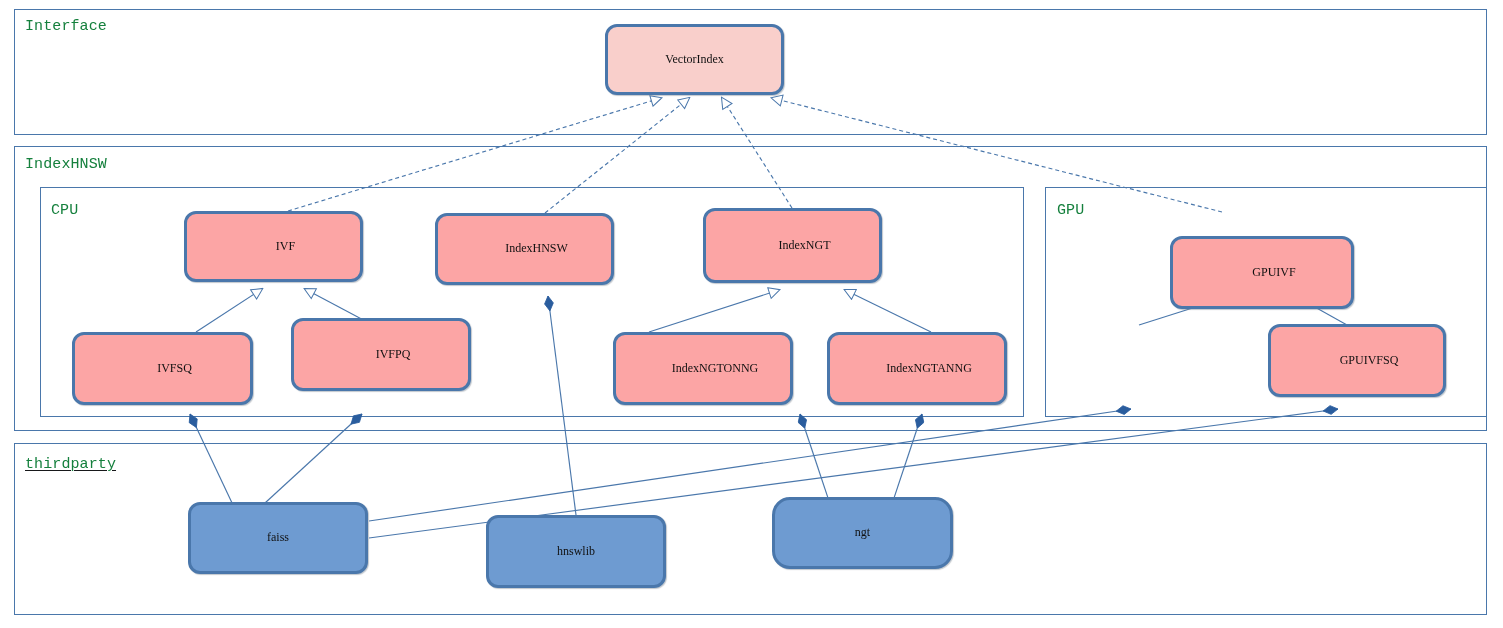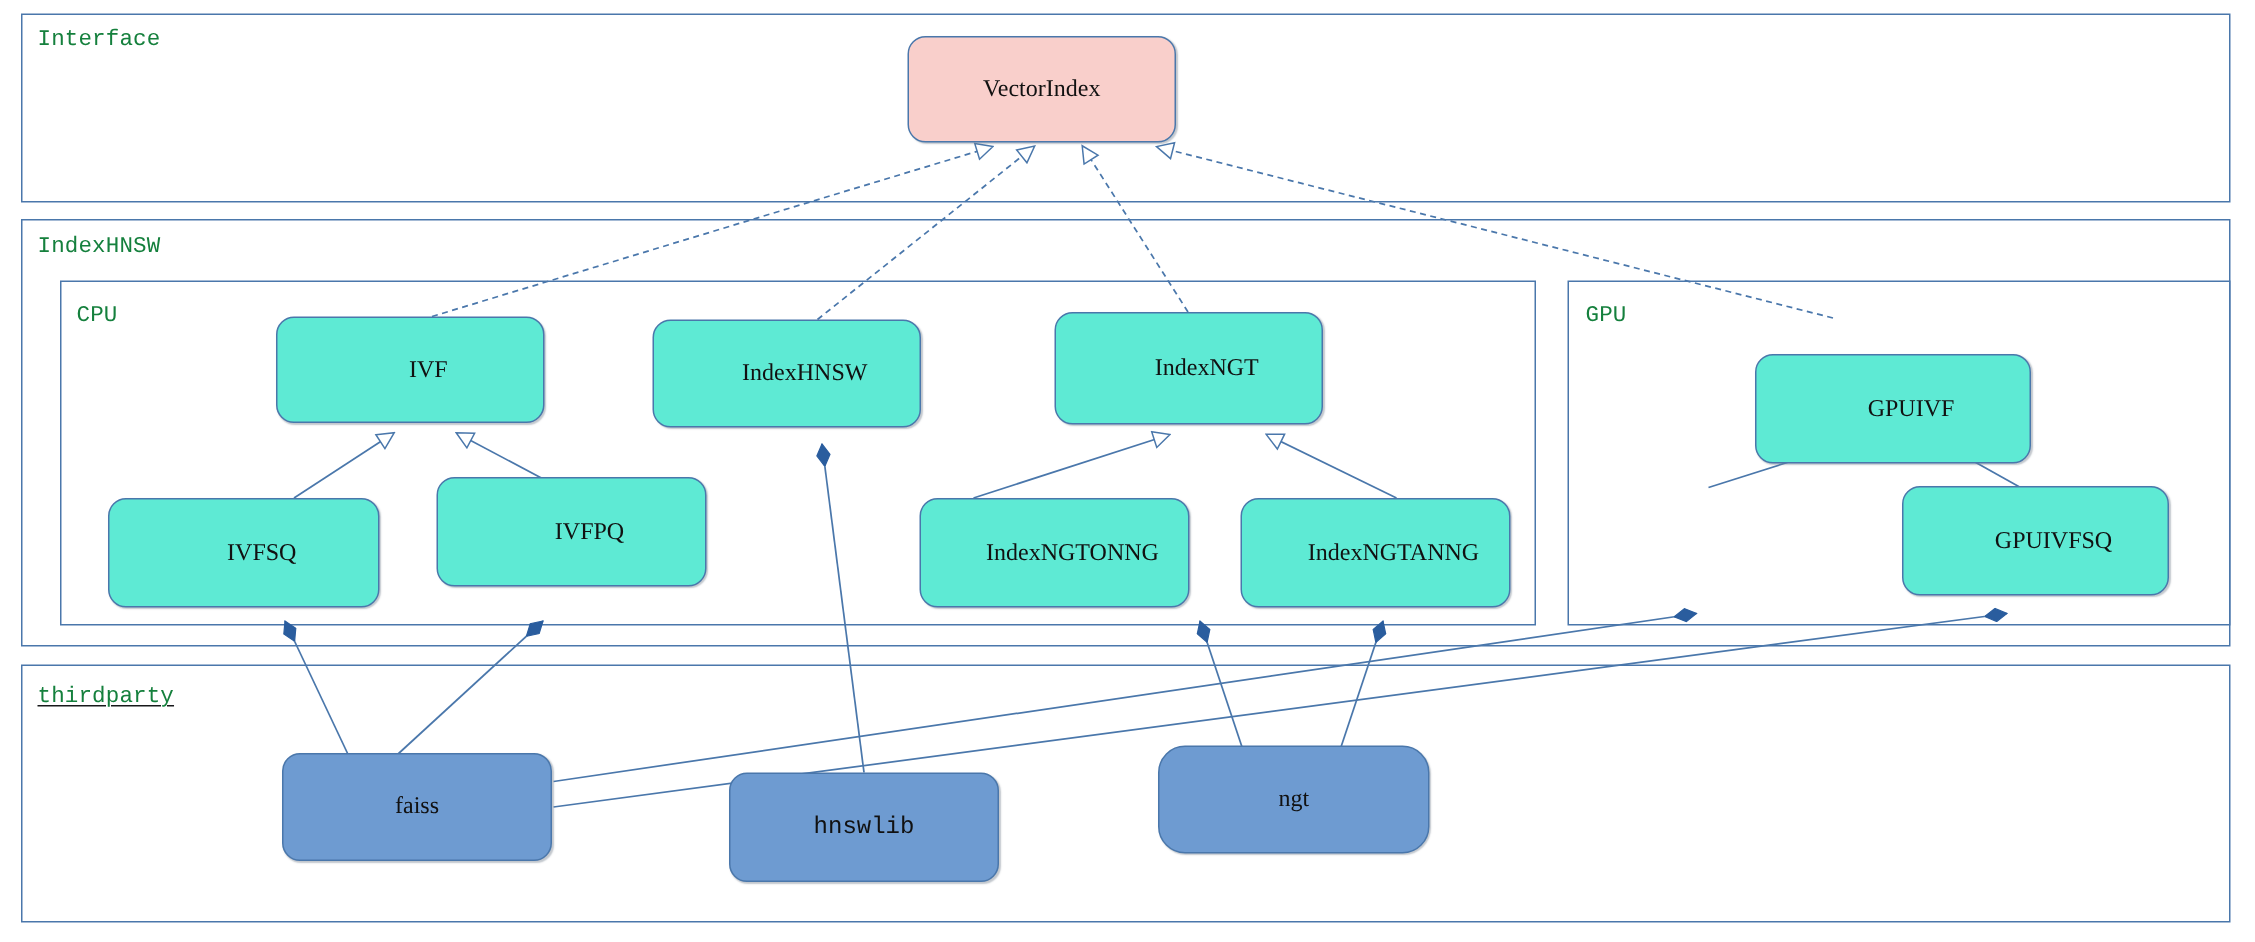--- a/index.html
+++ b/index.html
@@ -39,35 +39,35 @@
   .squiggle {
     position: absolute;
     height: 4px;
     overflow: hidden;
   }
   
   .node {
     position: absolute;
     box-sizing: border-box;
     border-radius: 12px;
-    border: 1px solid #0f766e;
+    border: 3px solid #0f766e;
     display: flex;
     align-items: center;
     justify-content: center;
     font-family: "Liberation Serif", serif;
-    font-size: 16px;
+    font-size: 12px;
     color: #111111;
     text-align: center;
     line-height: 1.1;
     z-index: 5;
     box-shadow: 1px 1px 1px rgba(120,130,145,0.45);
   }
   .node.pink   { background: #f9cfcb; border-color: #4a77ab; }
   .node.green  { background: #6cb githubfff; }
-  .node.green  { background: #5eead4; border-color: #4a77ab; padding-left: 24px; }
+  .node.green  { background: #fca5a5; border-color: #4a77ab; padding-left: 24px; }
   .node.blue   { background: #6e9bd1; border-color: #4a77ab; }
 
   svg.edges {
     position: absolute;
     left: 0; top: 0;
     width: 1503px;
     height: 628px;
     z-index: 2;
     pointer-events: none;
   }
@@ -148,17 +148,17 @@
 
   <div class="node green" style="left:827px; top:332px; width:180px; height:73px;">IndexNGTANNG</div>
 
   <div class="node green" style="left:1170px; top:212px; width:184px; height:73px;margin-top:24px;">GPUIVF</div>
 
 
   <div class="node green" style="left:1268px; top:324px; width:178px; height:73px;">GPUIVFSQ</div>
 
   <div class="node blue" style="left:188px; top:502px; width:180px; height:72px;">faiss</div>
 
-  <div class="node blue" style="left:486px; top:515px; width:180px; height:73px;font-family:Liberation Mono, monospace;">hnswlib</div>
+  <div class="node blue" style="left:486px; top:515px; width:180px; height:73px;">hnswlib</div>
 
   <div class="node blue" style="left:772px; top:497px; width:181px; height:72px;border-radius:18px;">ngt</div>
 
 </div>
 
 </body></html>

